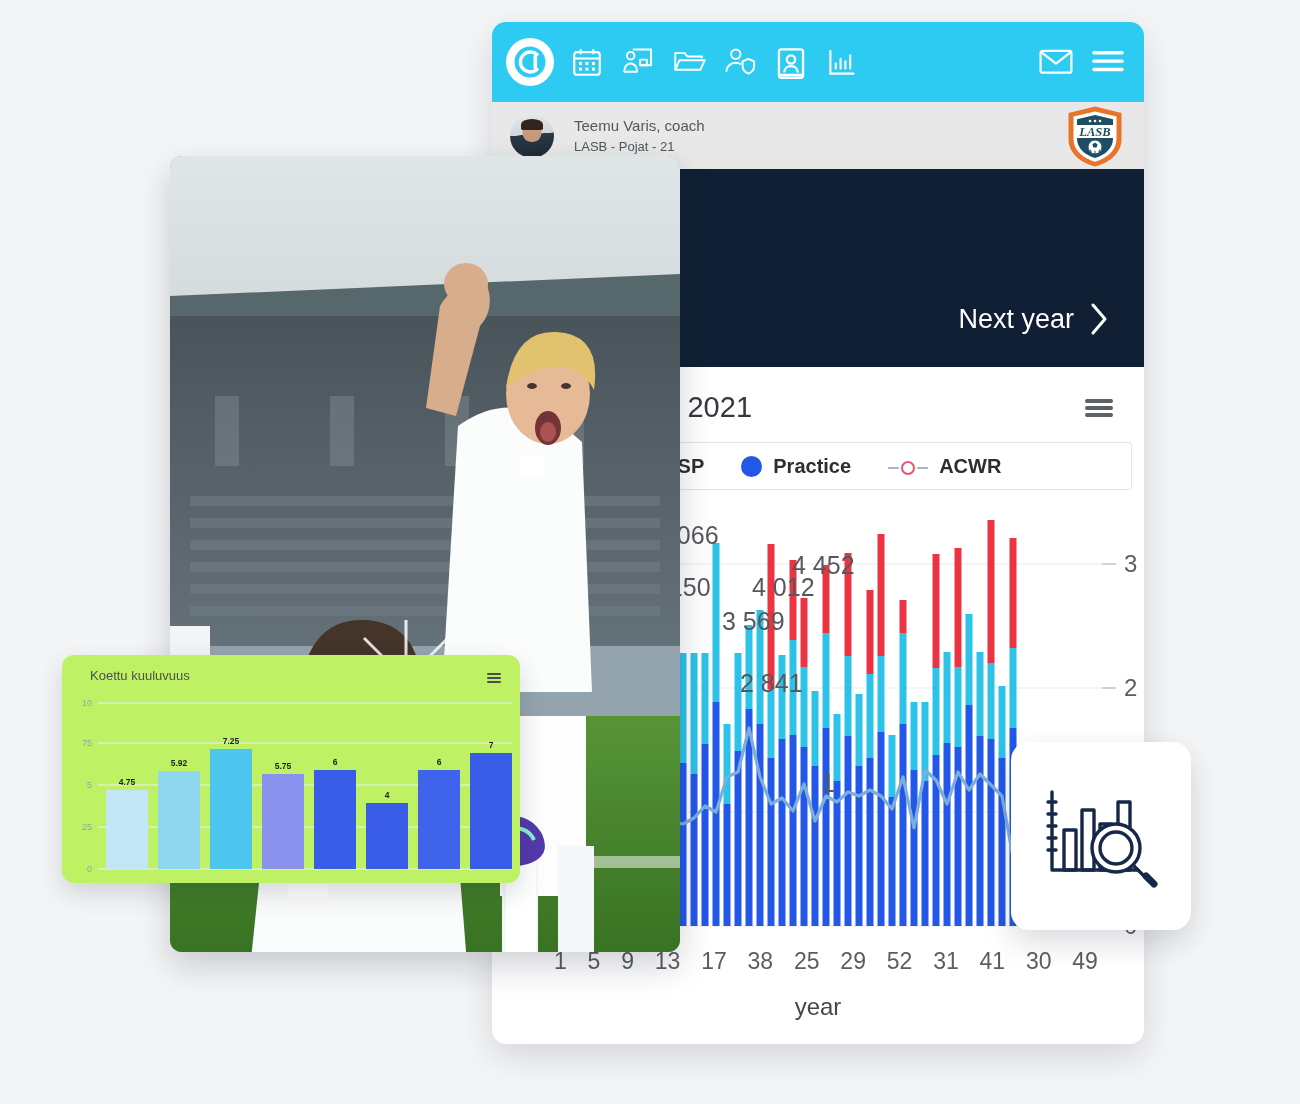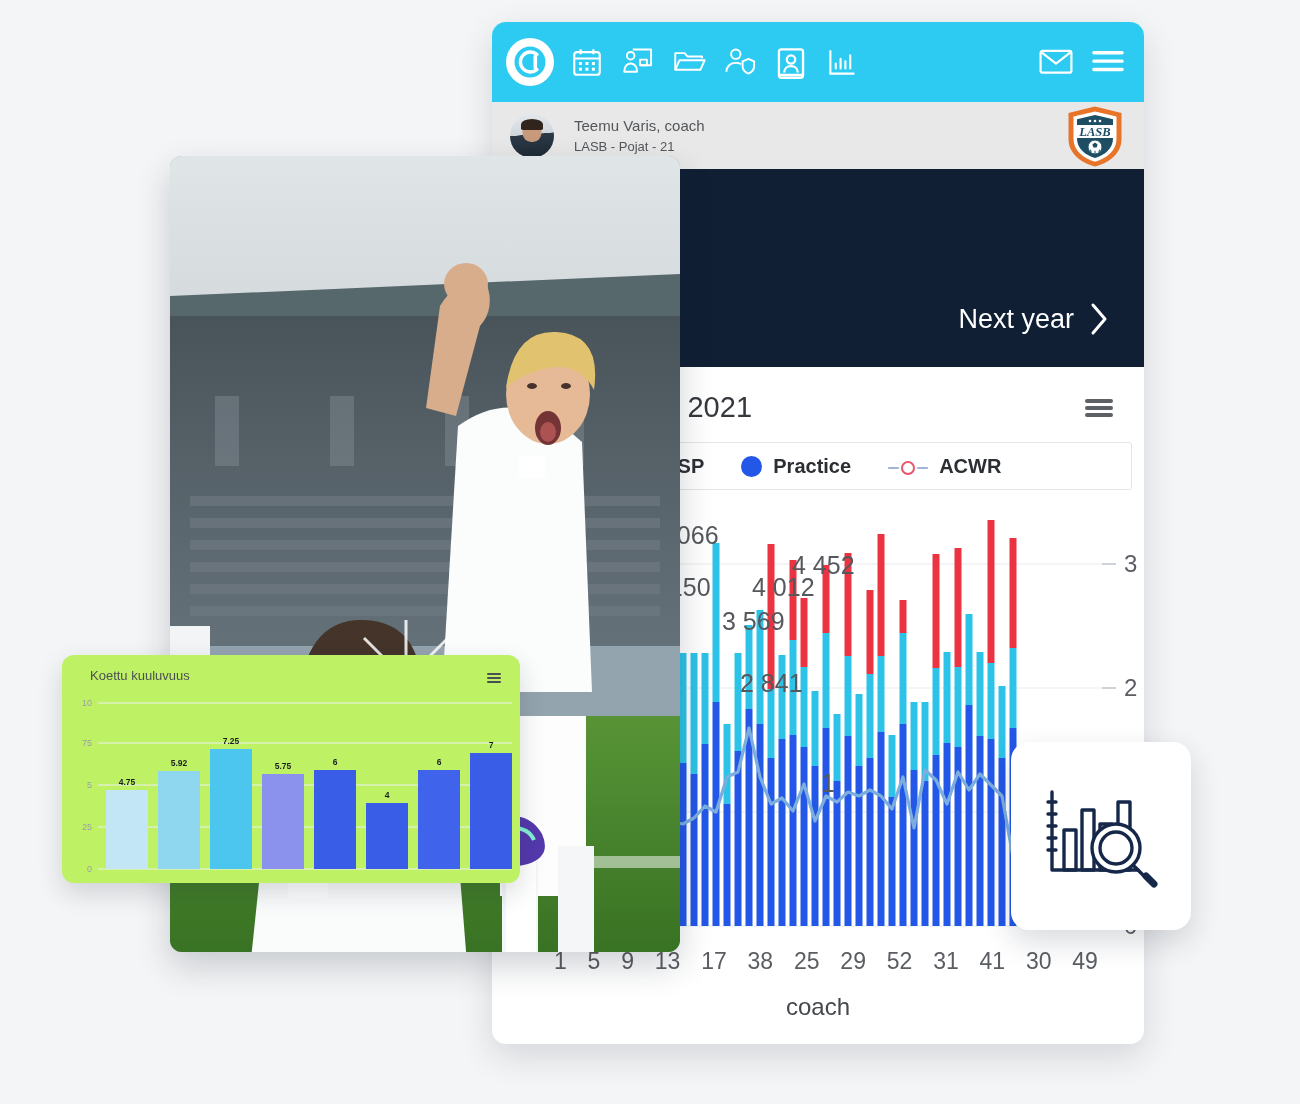--- a/index.html
+++ b/index.html
@@ -504,21 +504,21 @@
           <span class="xtick">17</span>
           <span class="xtick">38</span>
           <span class="xtick">25</span>
           <span class="xtick">29</span>
           <span class="xtick">52</span>
           <span class="xtick">31</span>
           <span class="xtick">41</span>
           <span class="xtick">30</span>
           <span class="xtick">49</span>
         </div>
-        <div class="xlabel">coach</div>
+        <div class="xlabel">year</div>
       </div>
     </div>
   </div>
 
   <div class="photo-card">
     <svg viewBox="0 0 510 796" preserveAspectRatio="xMidYMid slice">
       <defs>
         <linearGradient id="skyg" x1="0" y1="0" x2="0" y2="1">
           <stop offset="0" stop-color="#dfe4e6"></stop>
             <stop offset="1" stop-color="#c6ced2"></stop>

